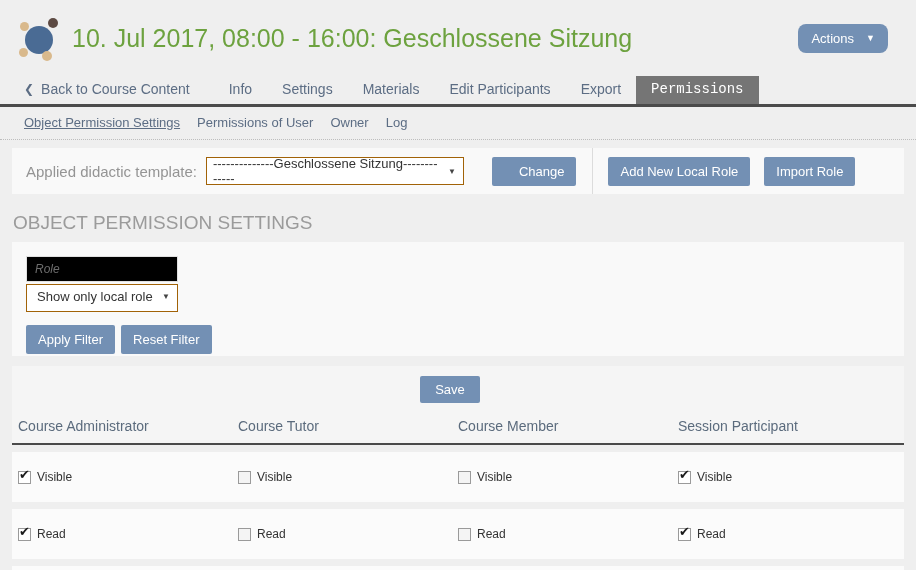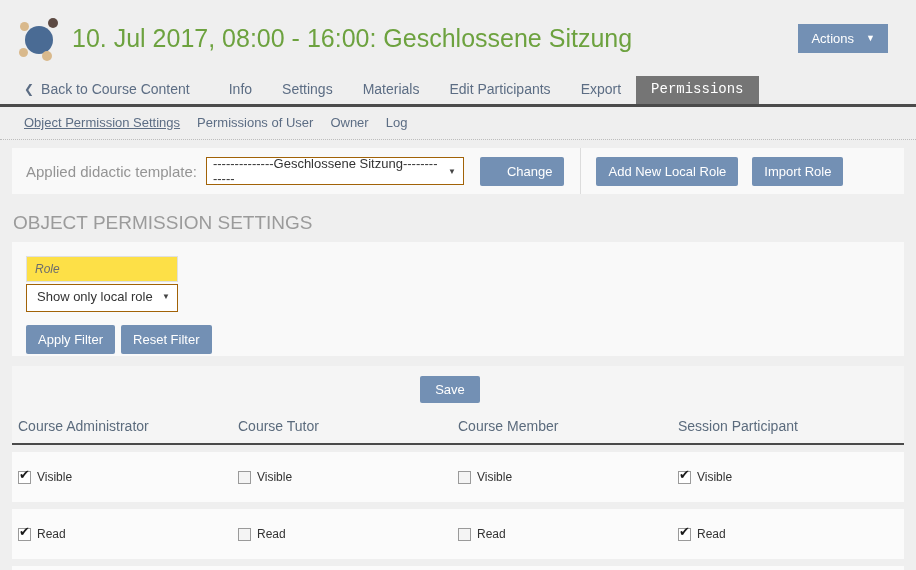--- a/index.html
+++ b/index.html
@@ -20,21 +20,21 @@
   .header{display:flex;align-items:center;height:76px;padding:0 0 0 14px;}
   .logo{position:relative;width:50px;height:50px;flex:0 0 auto;}
   .dot{position:absolute;border-radius:50%;}
   .dot.center{width:28px;height:28px;left:11px;top:13px;background:var(--logo-center);}
   .dot.tl{width:9px;height:9px;left:6px;top:9px;background:var(--logo-tan);}
   .dot.tr{width:10px;height:10px;left:34px;top:5px;background:var(--logo-brown);}
   .dot.bl{width:9px;height:9px;left:5px;top:35px;background:var(--logo-tan);}
   .dot.br{width:10px;height:10px;left:28px;top:38px;background:var(--logo-tan);}
   .title{margin-left:8px;font-size:25px;font-weight:400;color:var(--green);white-space:nowrap;}
   .actions-btn{margin-left:auto;margin-right:28px;background:var(--accent);color:#fff;border:none;
-    border-radius:0;font-size:13px;padding:7px 13px;display:flex;align-items:center;gap:12px;cursor:pointer;
+    border-radius:8px;font-size:13px;padding:7px 13px;display:flex;align-items:center;gap:12px;cursor:pointer;
     font-family:inherit;}
   .caret{font-size:9px;line-height:1;}
 
   
   .tabbar{display:flex;align-items:flex-end;padding-left:24px;border-bottom:3px solid #4b4b4b;}
   .backlink{display:flex;align-items:center;gap:7px;color:var(--tab-text);font-size:14px;
     padding:5px 10px 7px 0;margin-right:14px;cursor:pointer;white-space:nowrap;}
   .backlink .chev{font-size:12px;font-weight:bold;}
   .tab{color:var(--tab-text);font-size:14px;padding:5px 15px 7px;cursor:pointer;white-space:nowrap;}
   .tab.active{background:var(--tab-active-bg);color:#fff;font-family:Liberation Mono, monospace;}
@@ -46,30 +46,30 @@
 
   
   .toolbar{display:flex;align-items:center;margin:8px 12px 0;height:46px;background:#f9f9f9;padding-left:14px;}
   .tpl-label{color:#949494;font-size:15px;}
   .selectbox{position:relative;display:flex;align-items:center;justify-content:center;background:#fff;
     border:1px solid #a16207;height:28px;font-size:13px;color:#333;cursor:pointer;}
   .selectbox .arrow{position:absolute;right:7px;font-size:8px;color:#444;}
   .tpl-select{width:258px;margin-left:9px;padding:0 22px 0 6px;}
   .btn{background:var(--accent);color:#fff;border:none;border-radius:2px;font-size:13px;
     padding:7px 12px;cursor:pointer;white-space:nowrap;font-family:inherit;}
-  .change-btn{margin-left:16px;padding-left:27px;}
+  .change-btn{margin-left:28px;padding-left:27px;}
   .vdiv{width:1px;align-self:stretch;background:#dcdcdc;margin:0 15px 0 16px;}
   .role-btns{display:flex;gap:14px;}
 
   
   .section-title{margin:18px 0 8px 13px;font-size:19px;font-weight:400;color:#9b9b9b;}
 
   
   .filterpanel{margin:0 12px;background:#f9f9f9;padding:14px;height:114px;}
-  .role-strip{width:152px;background:#fde047;border:1px solid #e0e0e0;padding:5px 8px;
+  .role-strip{width:152px;background:#000000;border:1px solid #e0e0e0;padding:5px 8px;
     font-size:12px;font-style:italic;color:#6d6d6d;}
   .filter-select{width:152px;margin-top:2px;justify-content:flex-start;padding:0 20px 4px 10px;font-size:13px;}
   .filter-btns{display:flex;gap:6px;margin-top:13px;}
 
   
   .tablehead{margin:10px 12px 0;background:#f5f5f5;padding-top:10px;border-bottom:2px solid #4a4a4a;}
   .save-row{display:flex;justify-content:center;padding-right:16px;}
   .save-btn{padding:6px 15px;}
   .colrow{display:flex;padding:15px 0 9px 6px;}
   .col{width:220px;font-size:14px;color:#5b6b7d;}

